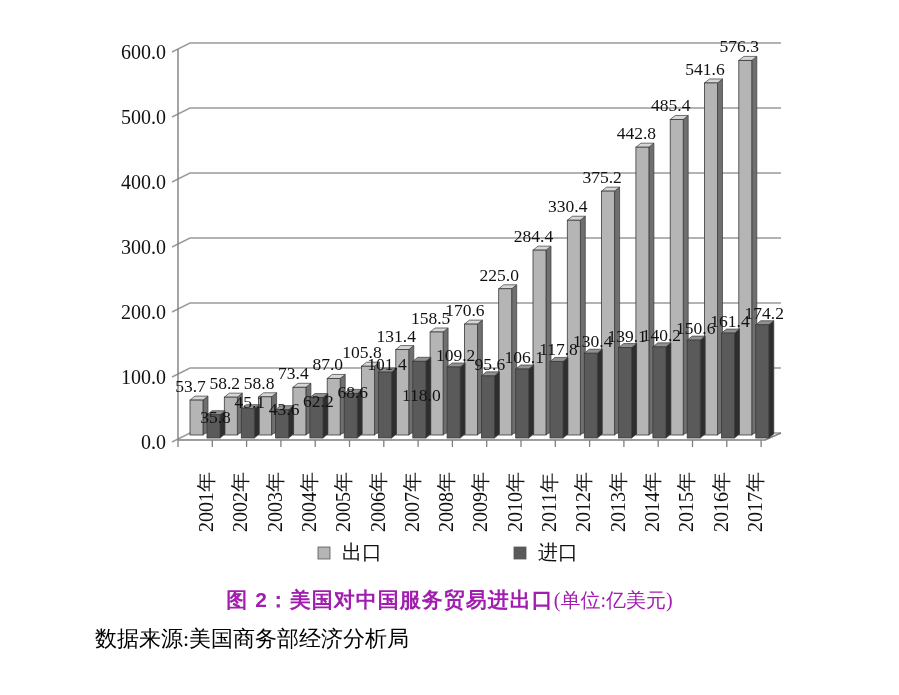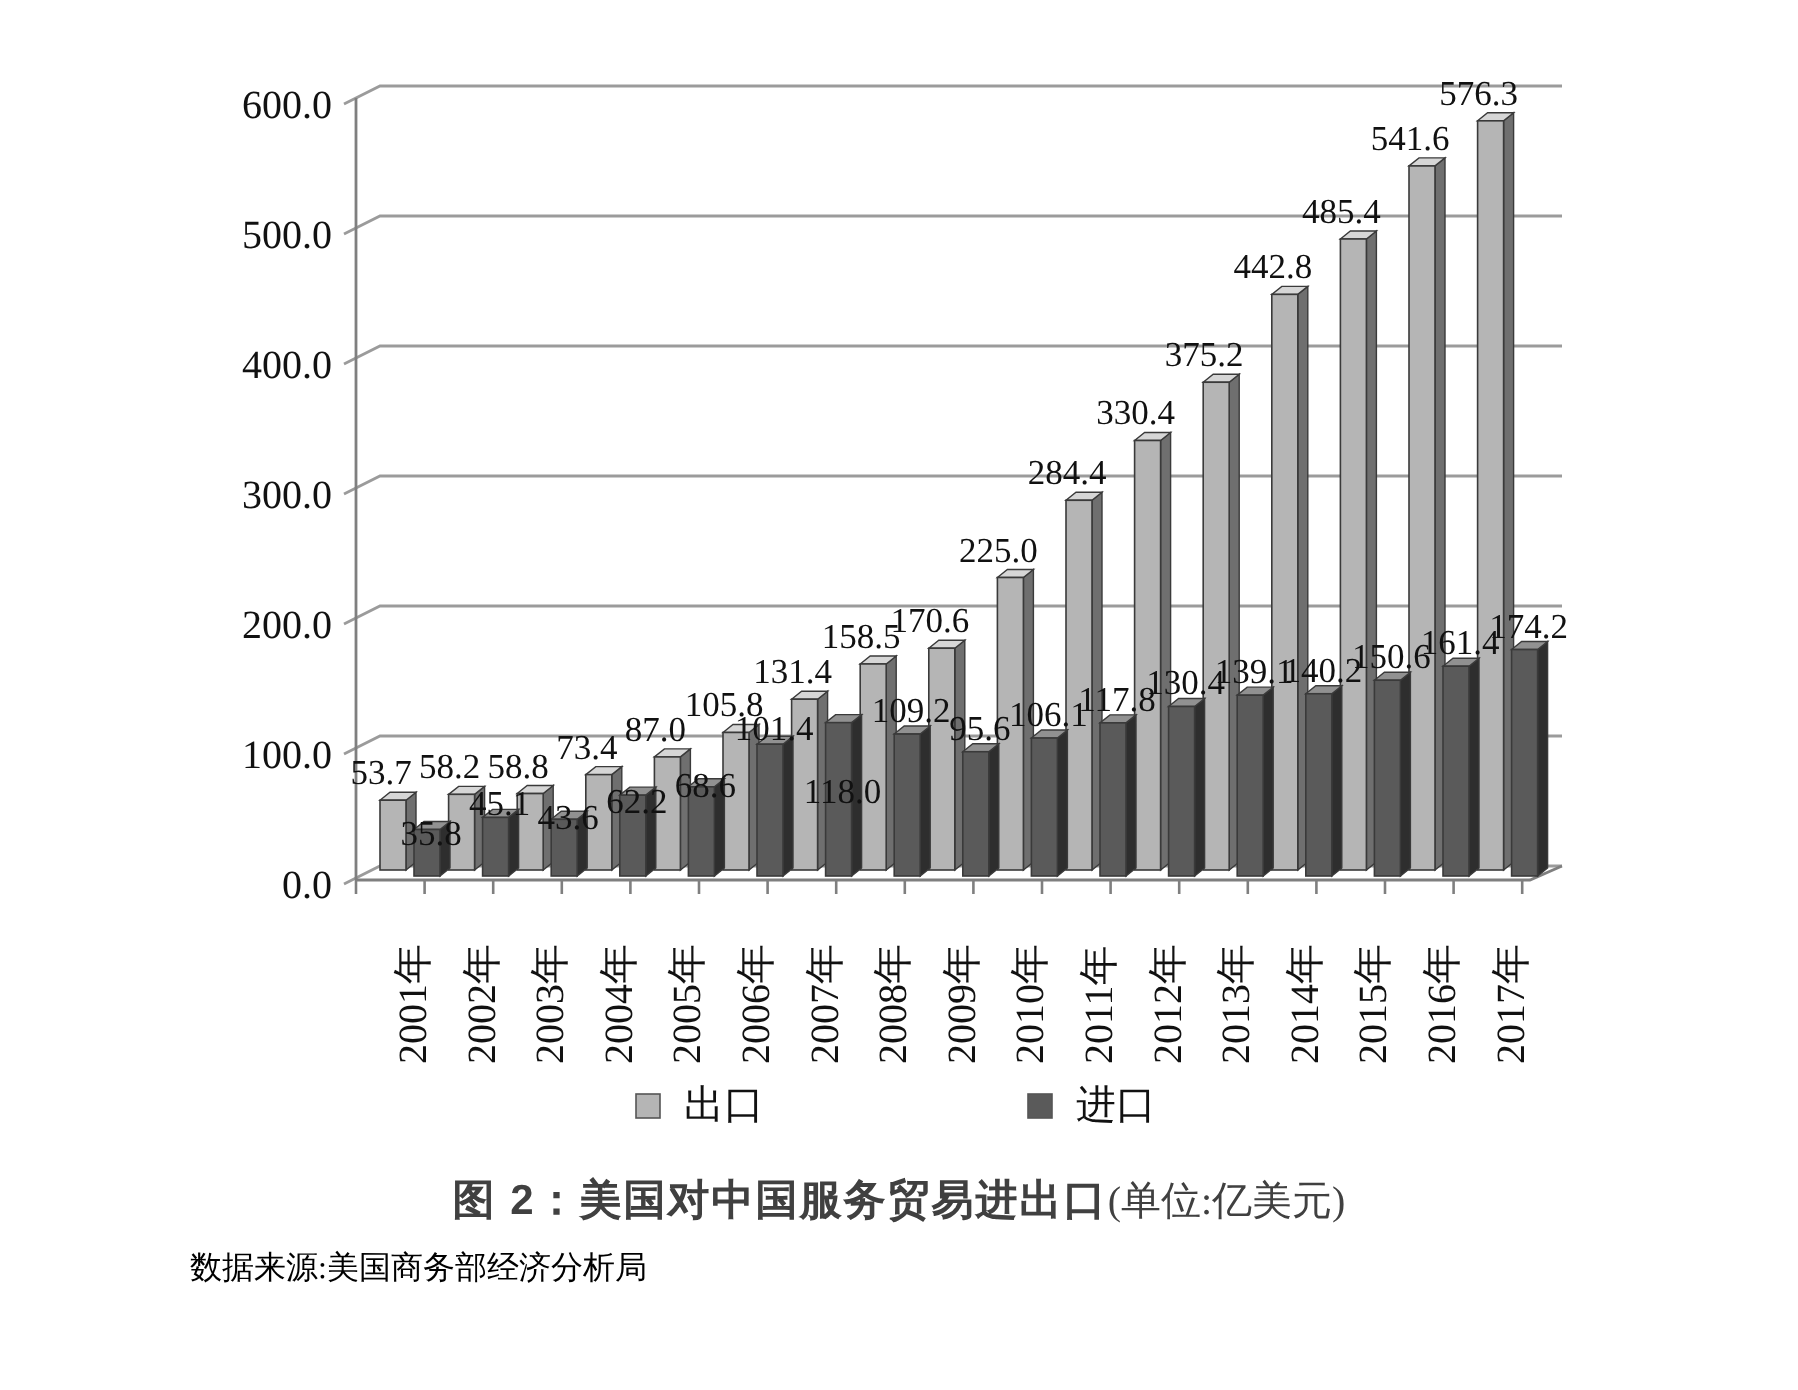--- a/index.html
+++ b/index.html
@@ -8,35 +8,35 @@
     width:899px;height:695px;
     background:#ffffff;
     font-family:"Liberation Serif", serif;
     overflow:hidden;
   }
   #chart{display:block;}
   .caption{
     width:899px;
     text-align:center;
     margin-top:14px;
-    color:#404040;
+    color:#a21caf;
   }
   .cap-main{
     font-family:"Liberation Sans", sans-serif;
     font-weight:bold;
     font-size:21px;
     letter-spacing:1px;
   }
   .cap-unit{
     font-family:"Liberation Serif", serif;
     font-size:20px;
   }
   .source{
     font-family:"Liberation Serif", serif;
-    font-size:16px;
+    font-size:22px;
     color:#000;
     margin:10px 0 0 95px;
   }
 </style>
 </head>
 <body>
 
 <div class="page">
 
   <svg id="chart" width="899" height="572" viewBox="0 0 899 572" xmlns="http://www.w3.org/2000/svg">

